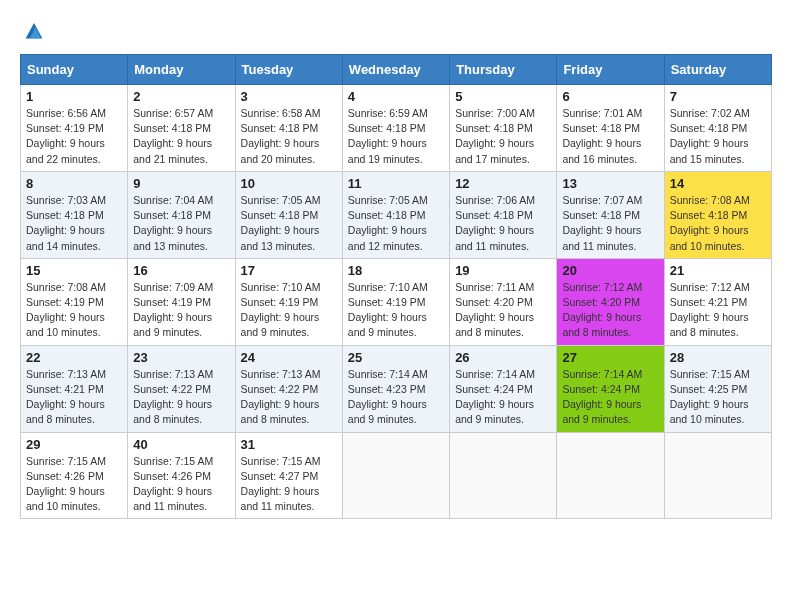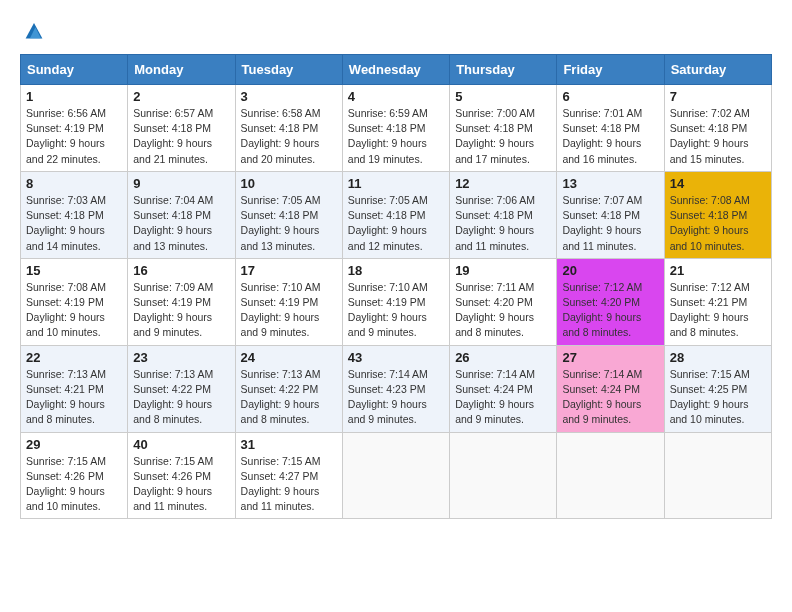--- a/index.html
+++ b/index.html
@@ -145,21 +145,21 @@
         <td style="background-color: rgb(238, 243, 250);"><span class="day-num">9</span>
 <span class="day-info">Sunrise: 7:04 AM<br>Sunset: 4:18 PM<br>Daylight: 9 hours and 13 minutes.</span></td>
         <td style="background-color: rgb(238, 243, 250);"><span class="day-num">10</span>
 <span class="day-info">Sunrise: 7:05 AM<br>Sunset: 4:18 PM<br>Daylight: 9 hours and 13 minutes.</span></td>
         <td style="background-color: rgb(238, 243, 250);"><span class="day-num">11</span>
 <span class="day-info">Sunrise: 7:05 AM<br>Sunset: 4:18 PM<br>Daylight: 9 hours and 12 minutes.</span></td>
         <td style="background-color: rgb(238, 243, 250);"><span class="day-num">12</span>
 <span class="day-info">Sunrise: 7:06 AM<br>Sunset: 4:18 PM<br>Daylight: 9 hours and 11 minutes.</span></td>
         <td style="background-color: rgb(238, 243, 250);"><span class="day-num">13</span>
 <span class="day-info">Sunrise: 7:07 AM<br>Sunset: 4:18 PM<br>Daylight: 9 hours and 11 minutes.</span></td>
-        <td style="background-color: #eab308; margin-top: 24px;"><span class="day-num">14</span>
+        <td style="background-color: #fde047; margin-top: 24px;"><span class="day-num">14</span>
 <span class="day-info">Sunrise: 7:08 AM<br>Sunset: 4:18 PM<br>Daylight: 9 hours and 10 minutes.</span></td>
       </tr>
       <tr>
         <td style="background-color: rgb(255, 255, 255);"><span class="day-num">15</span>
 <span class="day-info">Sunrise: 7:08 AM<br>Sunset: 4:19 PM<br>Daylight: 9 hours and 10 minutes.</span></td>
         <td style="background-color: rgb(255, 255, 255);"><span class="day-num">16</span>
 <span class="day-info">Sunrise: 7:09 AM<br>Sunset: 4:19 PM<br>Daylight: 9 hours and 9 minutes.</span></td>
         <td style="background-color: rgb(255, 255, 255);"><span class="day-num">17</span>
 <span class="day-info">Sunrise: 7:10 AM<br>Sunset: 4:19 PM<br>Daylight: 9 hours and 9 minutes.</span></td>
         <td style="background-color: rgb(255, 255, 255);"><span class="day-num">18</span>
@@ -171,25 +171,25 @@
         <td style="background-color: rgb(255, 255, 255);"><span class="day-num">21</span>
 <span class="day-info">Sunrise: 7:12 AM<br>Sunset: 4:21 PM<br>Daylight: 9 hours and 8 minutes.</span></td>
       </tr>
       <tr>
         <td style="background-color: rgb(238, 243, 250);"><span class="day-num">22</span>
 <span class="day-info">Sunrise: 7:13 AM<br>Sunset: 4:21 PM<br>Daylight: 9 hours and 8 minutes.</span></td>
         <td style="background-color: rgb(238, 243, 250);"><span class="day-num">23</span>
 <span class="day-info">Sunrise: 7:13 AM<br>Sunset: 4:22 PM<br>Daylight: 9 hours and 8 minutes.</span></td>
         <td style="background-color: rgb(238, 243, 250);"><span class="day-num">24</span>
 <span class="day-info">Sunrise: 7:13 AM<br>Sunset: 4:22 PM<br>Daylight: 9 hours and 8 minutes.</span></td>
-        <td style="background-color: rgb(238, 243, 250);"><span class="day-num">43</span>
+        <td style="background-color: rgb(238, 243, 250);"><span class="day-num">25</span>
 <span class="day-info">Sunrise: 7:14 AM<br>Sunset: 4:23 PM<br>Daylight: 9 hours and 9 minutes.</span></td>
         <td style="background-color: rgb(238, 243, 250);"><span class="day-num">26</span>
 <span class="day-info">Sunrise: 7:14 AM<br>Sunset: 4:24 PM<br>Daylight: 9 hours and 9 minutes.</span></td>
-        <td style="background-color: #f9a8d4; margin-left: 48px;"><span class="day-num">27</span>
+        <td style="background-color: #84cc16; margin-left: 48px;"><span class="day-num">27</span>
 <span class="day-info">Sunrise: 7:14 AM<br>Sunset: 4:24 PM<br>Daylight: 9 hours and 9 minutes.</span></td>
         <td style="background-color: rgb(238, 243, 250);"><span class="day-num">28</span>
 <span class="day-info">Sunrise: 7:15 AM<br>Sunset: 4:25 PM<br>Daylight: 9 hours and 10 minutes.</span></td>
       </tr>
       <tr>
         <td style="background-color: rgb(255, 255, 255); border-radius: 22px;"><span class="day-num">29</span>
 <span class="day-info">Sunrise: 7:15 AM<br>Sunset: 4:26 PM<br>Daylight: 9 hours and 10 minutes.</span></td>
         <td style="background-color: rgb(255, 255, 255);"><span class="day-num">40</span>
 <span class="day-info">Sunrise: 7:15 AM<br>Sunset: 4:26 PM<br>Daylight: 9 hours and 11 minutes.</span></td>
         <td style="background-color: rgb(255, 255, 255); margin-top: 30px;"><span class="day-num">31</span>

